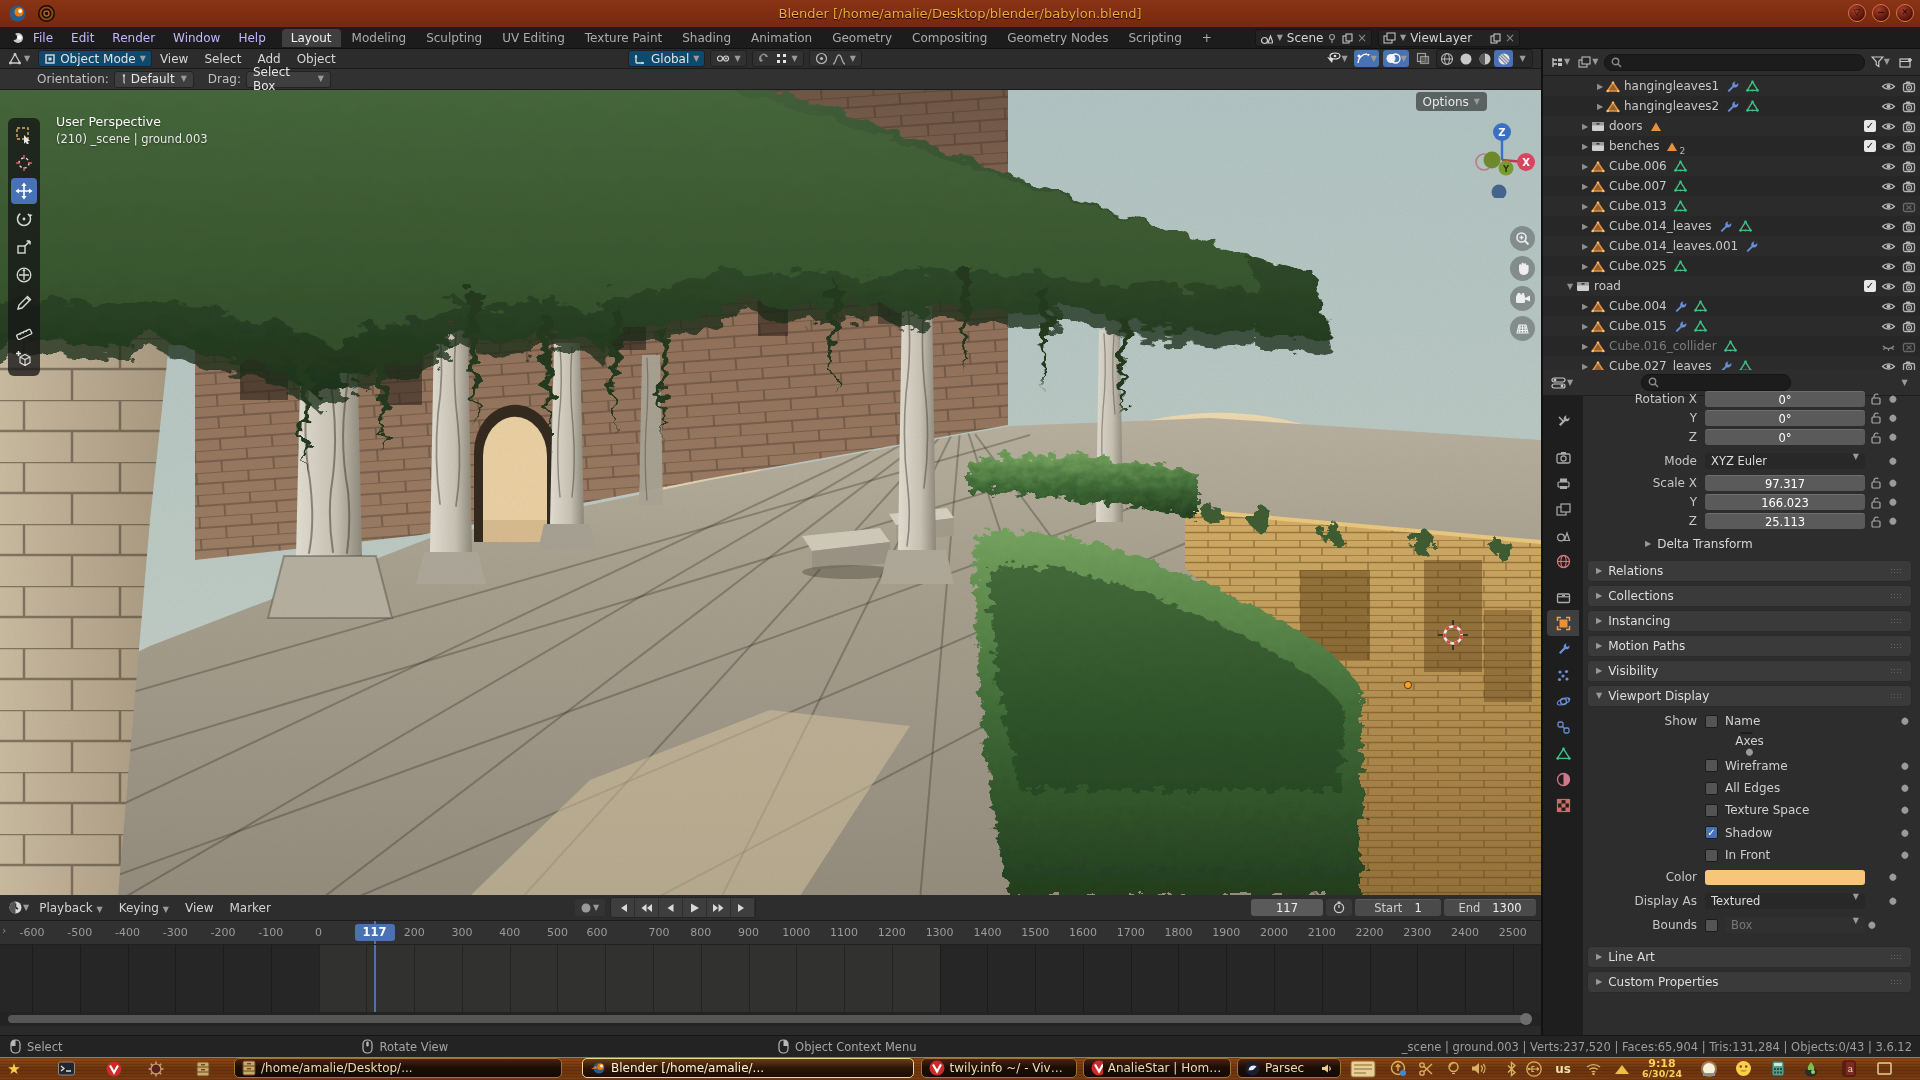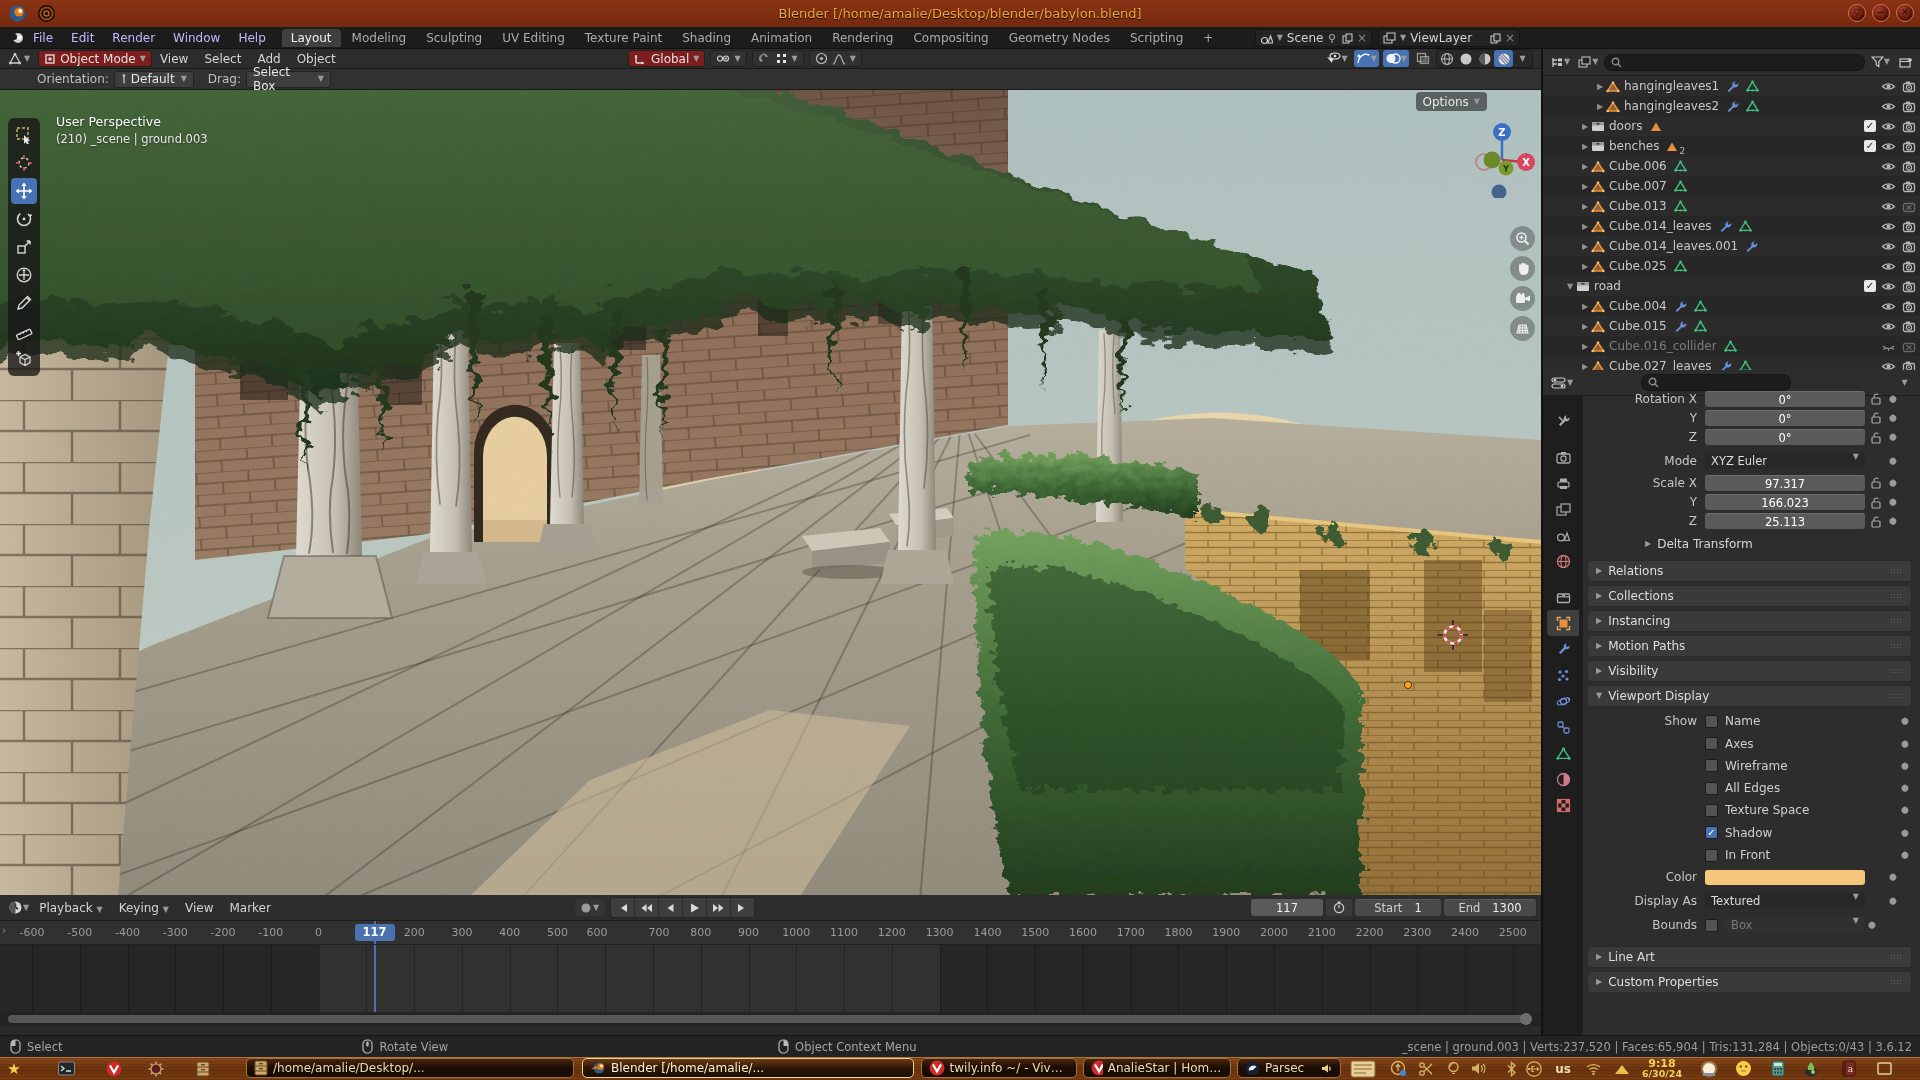--- a/index.html
+++ b/index.html
@@ -26,21 +26,21 @@
   .wstabs { display:flex; align-items:center; margin-left:6px; }
   .wstab { padding:2px 9px; margin:0 1px; color:#ababab; font-size:12px; border-radius:4px 4px 0 0; }
   .wstab.active { background:#3f3f3f; color:#f0f0f0; }
   .idwidget { display:flex; align-items:center; height:18px; background:#232323; border:1px solid #151515;
     border-radius:3px; padding:0 4px; gap:4px; position:absolute; top:2px; font-size:12px; color:#d4d4d4; }
 
   
   #vph { position:absolute; left:0; top:49px; width:1541px; height:20px; background:#2c2c2c;
     display:flex; align-items:center; border-bottom:1px solid #1a1a1a; }
   #vph .menu { padding:0 8px; font-size:12px; color:#d6d6d6; }
-  .hwidget { display:flex; align-items:center; gap:4px; background:#7f1d1d; border:1px solid #202020;
+  .hwidget { display:flex; align-items:center; gap:4px; background:#0c4a6e; border:1px solid #202020;
     border-radius:3px; height:17px; padding:0 5px; font-size:12px; color:#e2e2e2; }
   .hbtn { display:flex; align-items:center; justify-content:center; height:17px; min-width:19px;
     border-radius:3px; padding:0 2px; }
   .hbtn.on { background:#4772b3; }
   .chev { font-size:8px; color:#9a9a9a; line-height:1; }
   #vp-center { position:absolute; left:628px; display:flex; gap:5px; align-items:center; }
   #vp-right { position:absolute; right:8px; display:flex; gap:4px; align-items:center; }
   .sphgroup { display:flex; background:#282828; border-radius:3px; border:1px solid #1c1c1c; }
 
   #toolsrow { position:absolute; left:0; top:69px; width:1541px; height:21px; background:#313131;
@@ -187,21 +187,21 @@
   </span>
   <span id="topbar-menus"><span class="menu">File</span><span class="menu">Edit</span><span class="menu">Render</span><span class="menu">Window</span><span class="menu">Help</span></span>
   <span class="wstabs" id="wstabs">
       <span class="wstab active">Layout</span>
       <span class="wstab">Modeling</span>
       <span class="wstab">Sculpting</span>
       <span class="wstab">UV Editing</span>
       <span class="wstab">Texture Paint</span>
       <span class="wstab">Shading</span>
       <span class="wstab">Animation</span>
-      <span class="wstab">Rendering</span>
+      <span class="wstab">Geometry</span>
       <span class="wstab">Compositing</span>
       <span class="wstab">Geometry Nodes</span>
       <span class="wstab">Scripting</span>
       <span class="wstab">+</span>
     </span>
   <span class="idwidget" style="left:1255px; width:117px">
     <svg width="13" height="13">
         <circle cx="4.5" cy="8.5" r="3" fill="none" stroke="#ccc" stroke-width="1.2"></circle>
         <path d="M8 11 L10.5 4 L13 11 Z" fill="none" stroke="#ccc" stroke-width="1.2"></path>
       </svg>
@@ -1508,21 +1508,21 @@
           <span class="chev">▼</span>
           <span>Viewport Display</span>
           <span class="grip">∷∷</span>
         </div>
         <div class="prow" style="height: 22.3px;">
           <span class="plabel">Show</span>
           <span class="cbx"></span>
           <span class="sub" style="flex: 1 1 0%;">Name</span>
           <span class="pdot">⬤</span>
         </div>
-        <div class="prow" style="height: 22.3px;">
+        <div class="prow" style="height: 22.3px; flex-direction: column;">
           <span class="plabel"></span>
           <span class="cbx"></span>
           <span class="sub" style="flex: 1 1 0%;">Axes</span>
           <span class="pdot">⬤</span>
         </div>
         <div class="prow" style="height: 22.3px;">
           <span class="plabel"></span>
           <span class="cbx"></span>
           <span class="sub" style="flex: 1 1 0%;">Wireframe</span>
           <span class="pdot">⬤</span>
@@ -1799,21 +1799,21 @@
       </svg>
     </span>
     <span class="launcher" style="left: 193px;">
       <svg width="14" height="16">
         <rect x="1" y="1" width="12" height="14" rx="1.5" fill="#caa86e" stroke="#6a4a1a"></rect>
         <path d="M1 6 h12 M1 11 h12" stroke="#6a4a1a"></path>
         <rect x="5" y="3" width="4" height="1.4" fill="#6a4a1a"></rect>
         <rect x="5" y="8" width="4" height="1.4" fill="#6a4a1a"></rect>
       </svg>
     </span>
-    <span class="twin" style="left: 246px; width: 328px;">
+    <span class="twin" style="left: 234px; width: 328px;">
       <svg width="14" height="16">
         <rect x="1" y="1" width="12" height="14" rx="1.5" fill="#caa86e" stroke="#6a4a1a"></rect>
         <path d="M1 6 h12 M1 11 h12" stroke="#6a4a1a"></path>
         <rect x="5" y="3" width="4" height="1.4" fill="#6a4a1a"></rect>
         <rect x="5" y="8" width="4" height="1.4" fill="#6a4a1a"></rect>
       </svg>
       <span style="overflow:hidden;text-overflow:ellipsis">/home/amalie/Desktop/...</span>
     </span>
     <span class="twin active" style="left: 582px; width: 332px;">
       <svg width="16" height="14">

